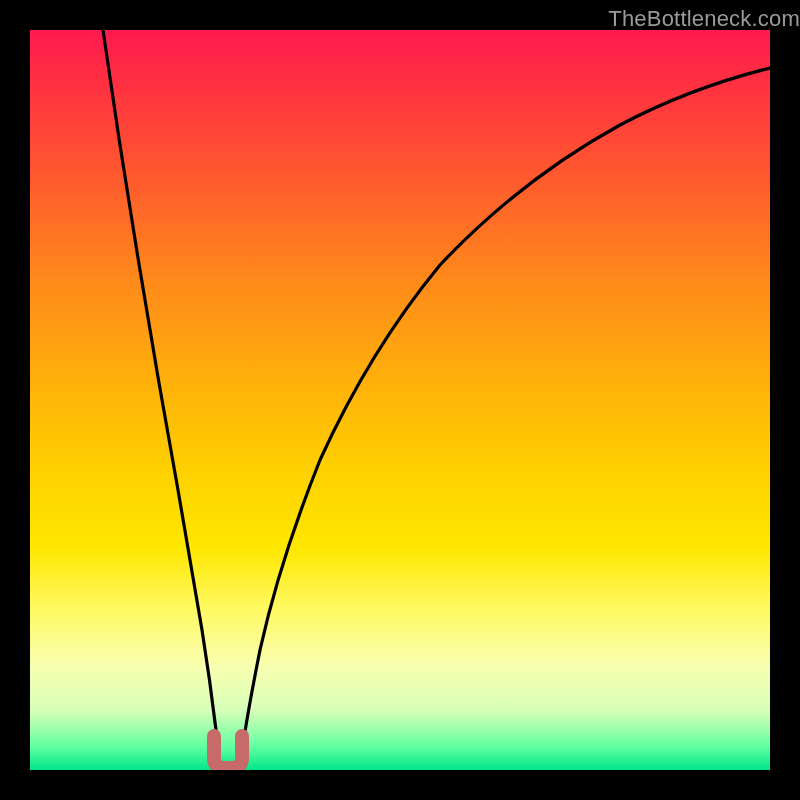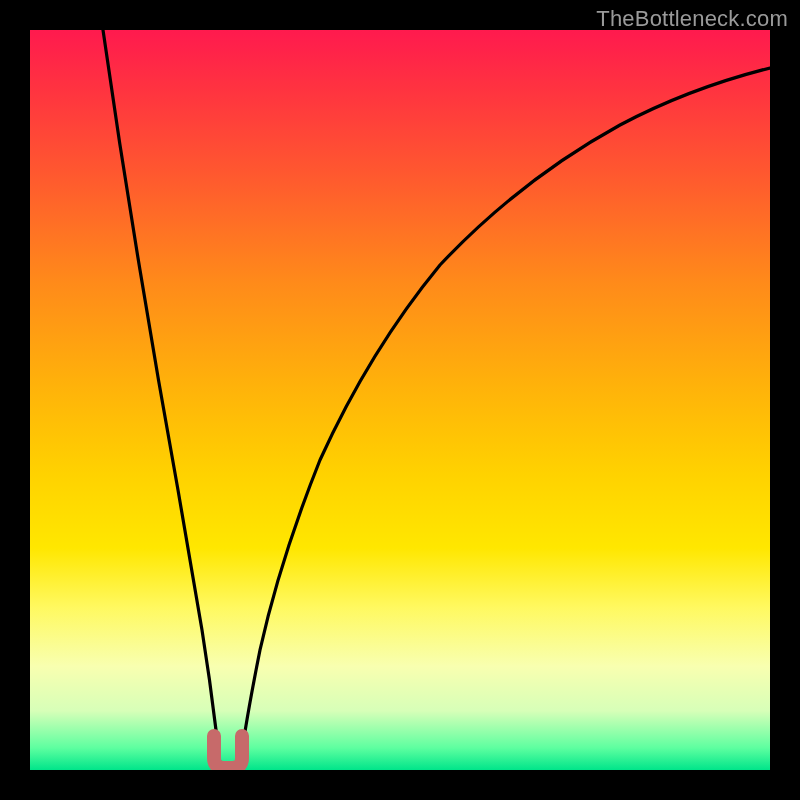--- a/index.html
+++ b/index.html
@@ -42,21 +42,21 @@
   .curve-svg {
     position: absolute;
     left: 0;
     top: 0;
     width: 740px;
     height: 740px;
   }
   .watermark {
     position: absolute;
     top: 6px;
-    right: 12px;
+    right: 0;
     color: #9a9a9a;
     font-size: 22px;
     font-weight: 500;
     letter-spacing: 0.2px;
   }
 </style>
 </head>
 <body>
 
 <div class="frame">

